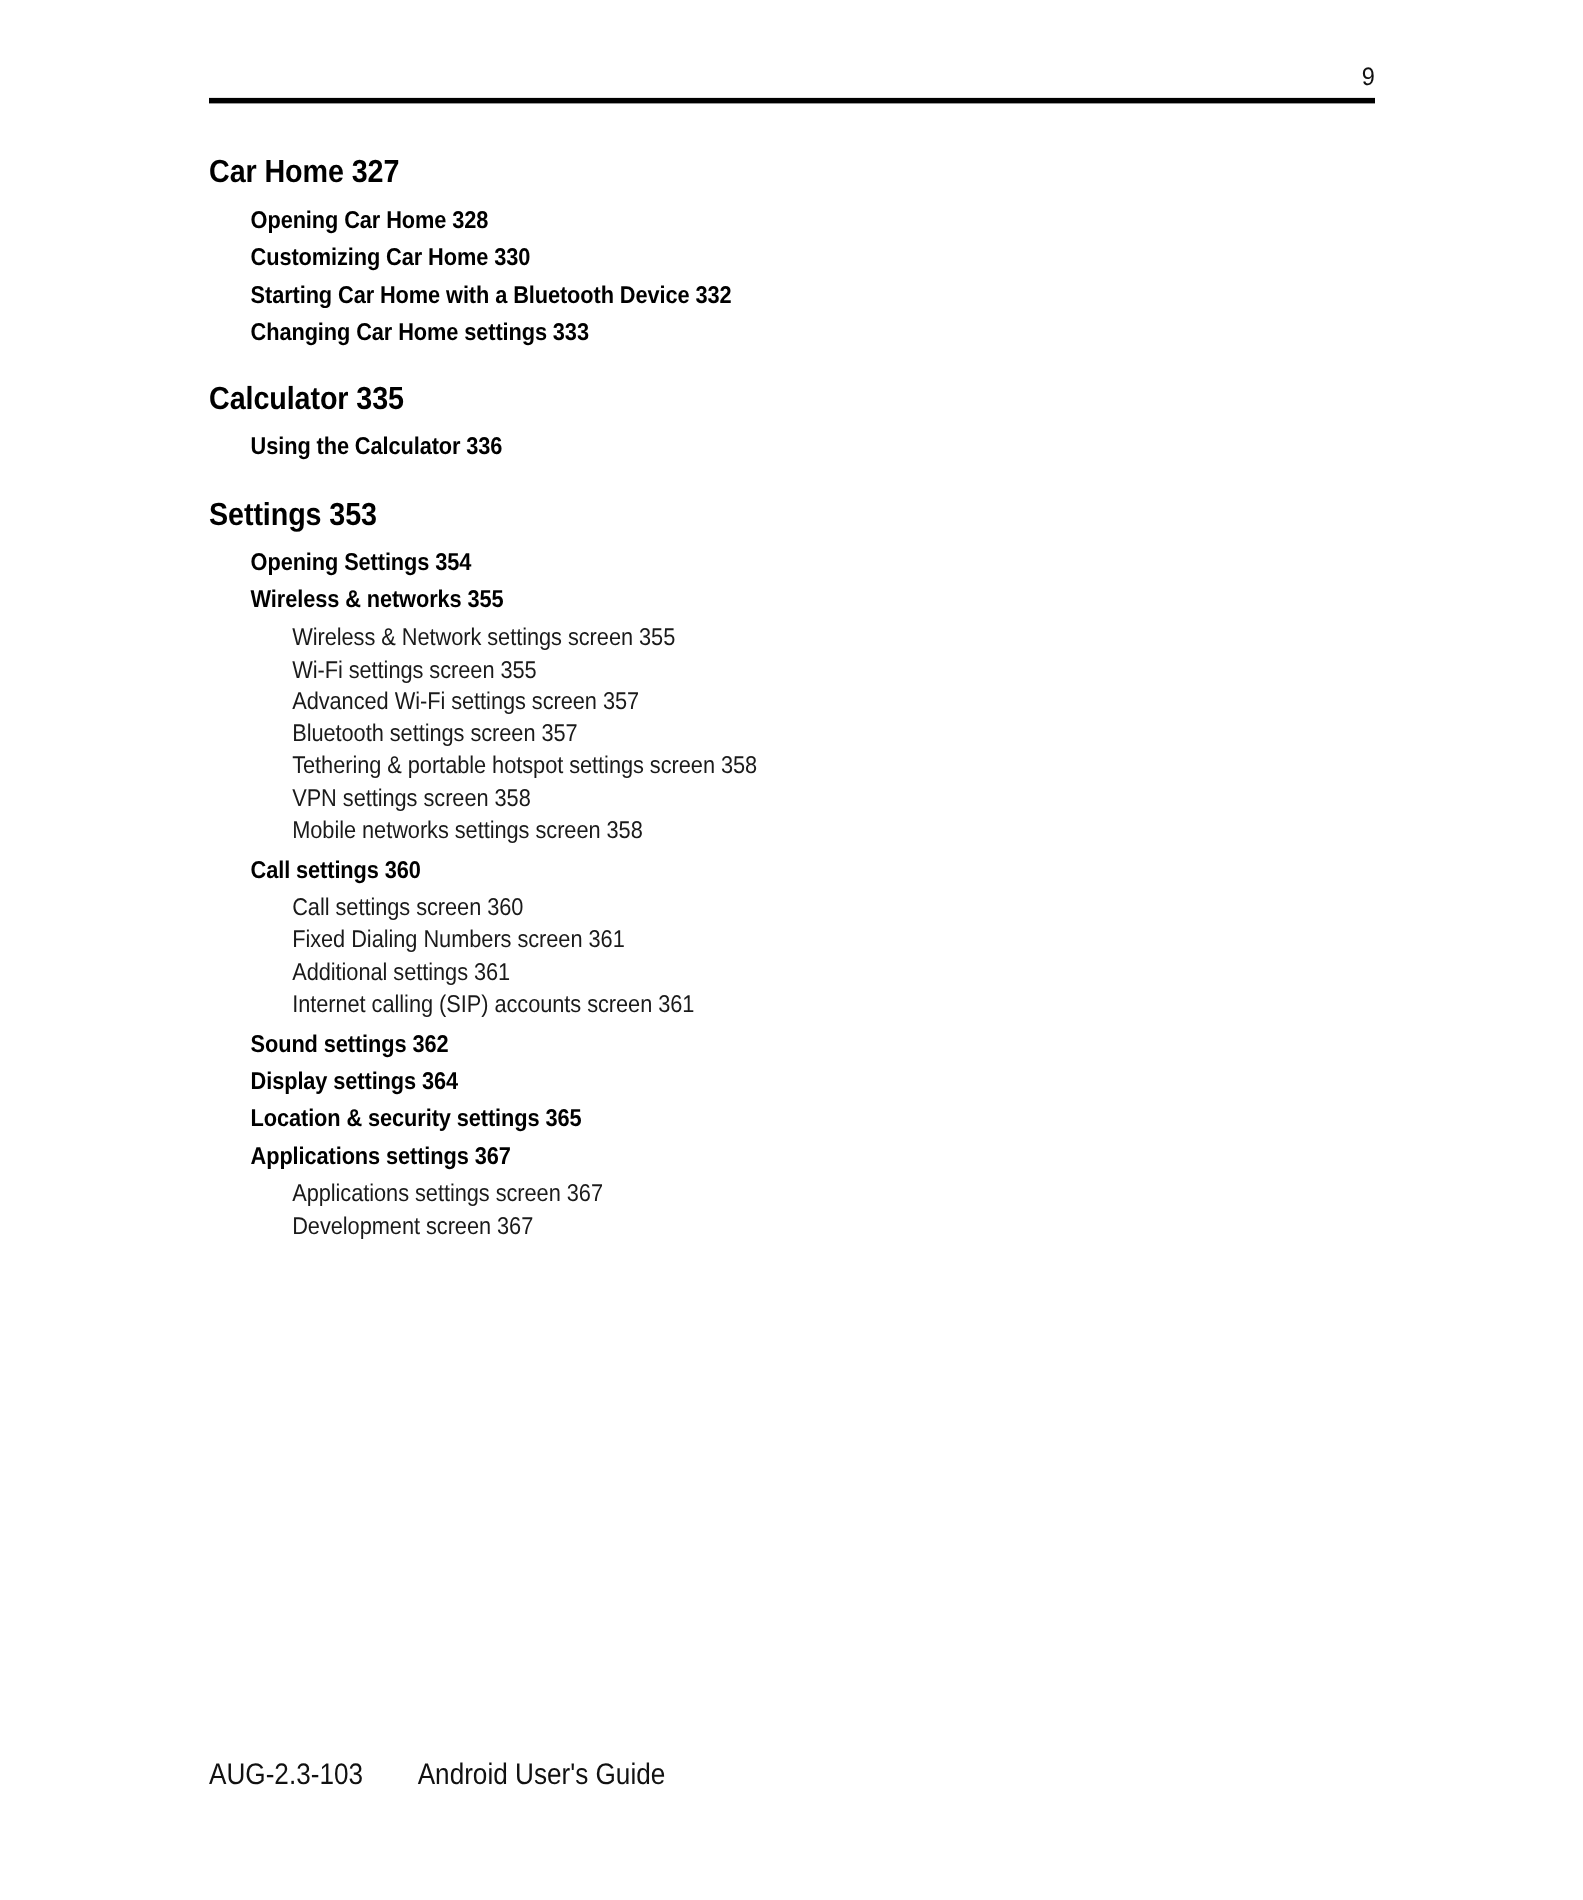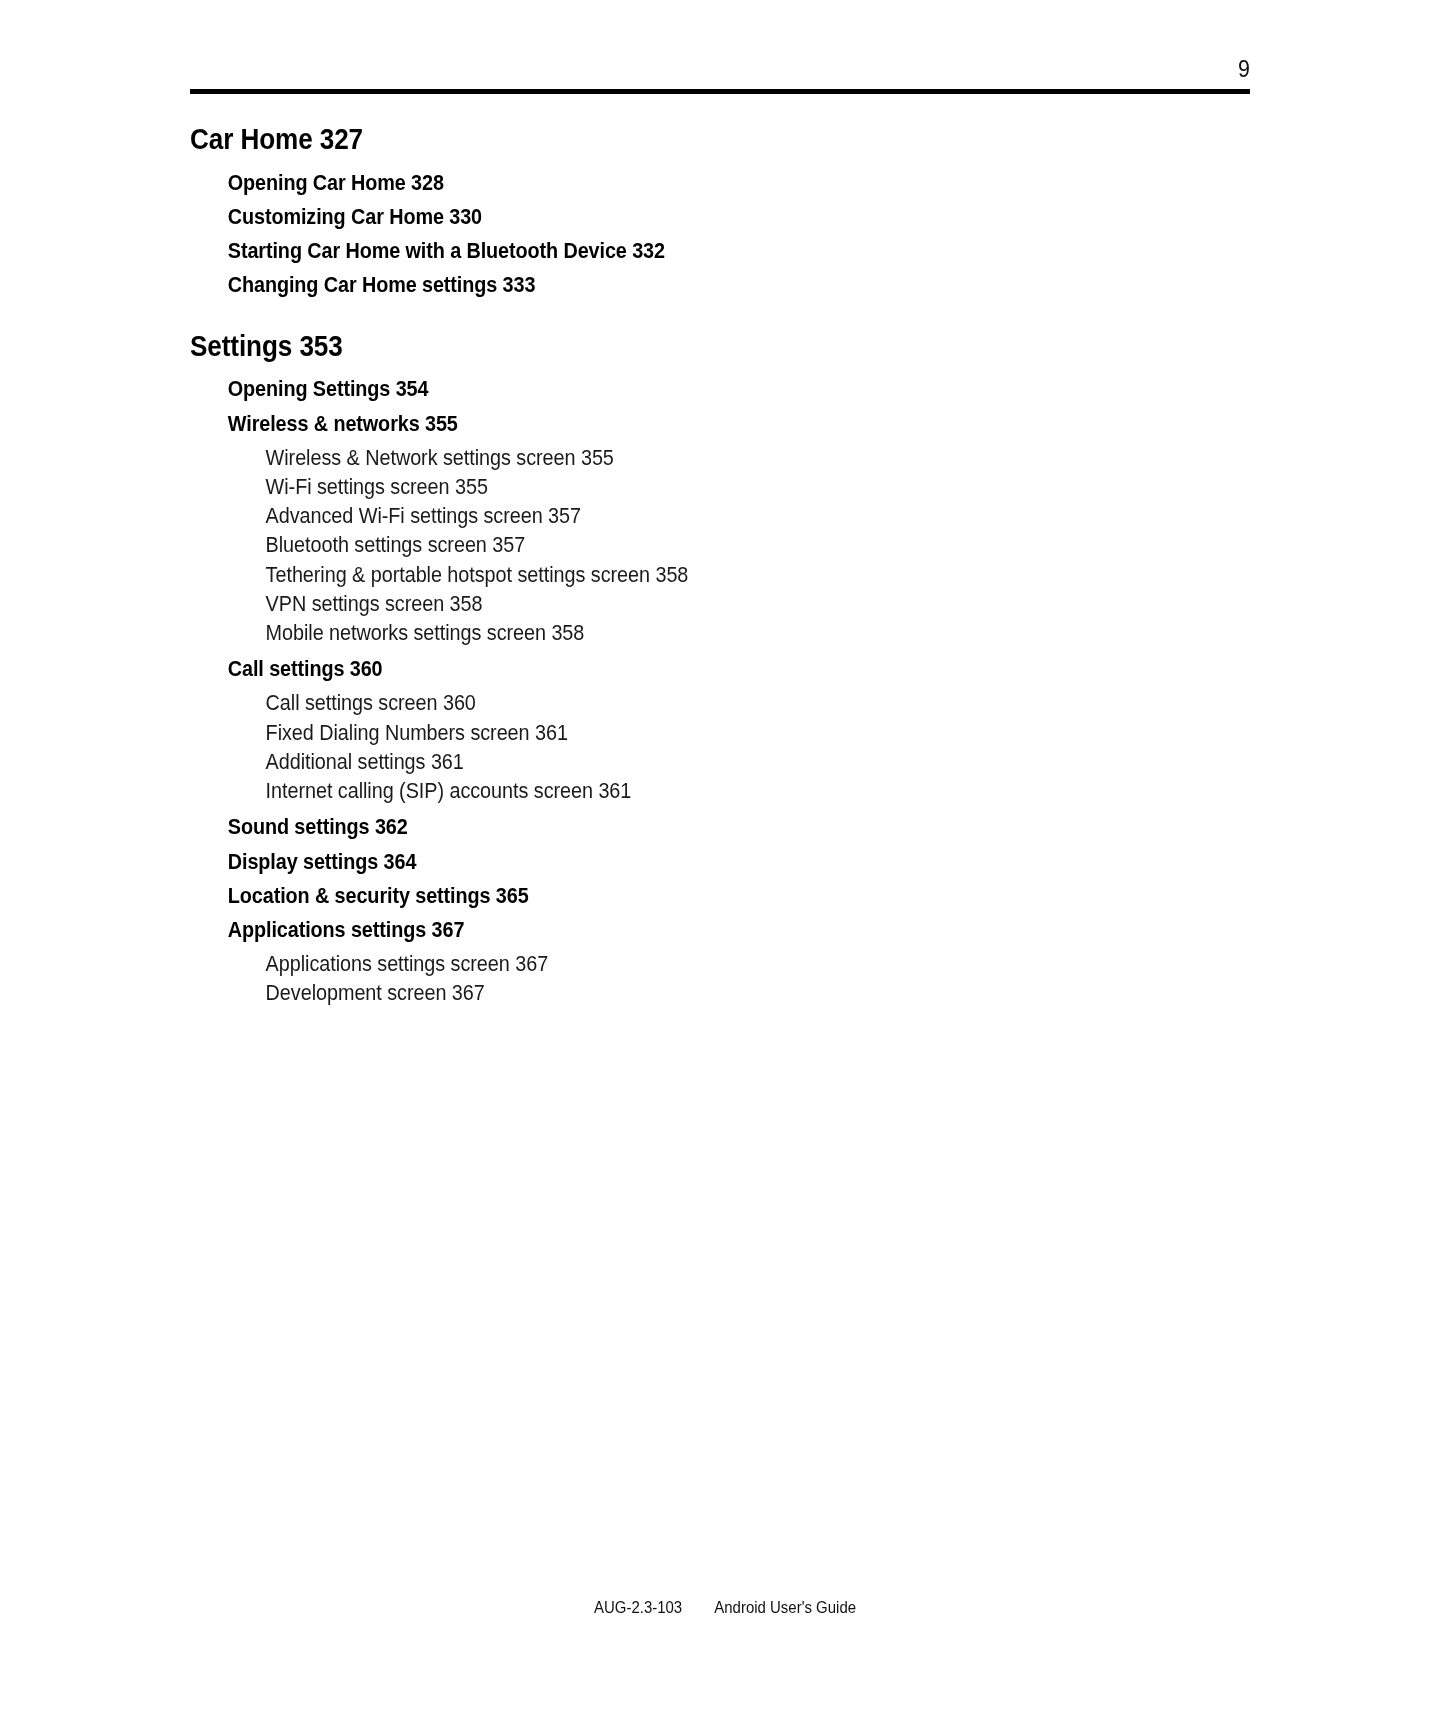--- a/index.html
+++ b/index.html
@@ -44,21 +44,21 @@
     margin-top: 8px;
     height: 5px;
     background: #000000;
     width: 100%;
   }
 
   
   .toc {
     position: absolute;
     left: 190px;
-    top: 121px;
+    top: 138px;
     width: 1070px;
   }
 
   .toc-group {
     margin-bottom: 26px;
   }
   .toc-group:last-child { margin-bottom: 0; }
 
   
   .lvl1 {
@@ -106,23 +106,23 @@
   .lvl2.after-sub { margin-top: 5px; }
   .lvl3.first-sub { margin-top: 2px; }
 
   
   .page-footer {
     position: absolute;
     left: 190px;
     top: 1598px;
     width: 1070px;
     display: flex;
-    justify-content: center;
+    justify-content: flex-start;
     align-items: baseline;
-    font-size: 17px;
+    font-size: 27px;
     font-weight: 400;
     color: #111111;
   }
   .footer-left, .footer-right {
     white-space: nowrap;
     transform: scaleX(0.88);
   }
   .footer-left  { transform-origin: left center; }
   .footer-right { transform-origin: right center; }
 </style>
@@ -136,20 +136,24 @@
     <div class="header-rule"></div>
   </div>
 
   <div class="toc" id="toc-root">
       <div class="toc-group">
         <div class="lvl1">Car Home 327</div>
         <div class="lvl2">Opening Car Home 328</div>
         <div class="lvl2">Customizing Car Home 330</div>
         <div class="lvl2">Starting Car Home with a Bluetooth Device 332</div>
         <div class="lvl2">Changing Car Home settings 333</div>
+      </div>
+      <div class="toc-group">
+        <div class="lvl1">Calculator 335</div>
+        <div class="lvl2">Using the Calculator 336</div>
       </div>
       <div class="toc-group">
         <div class="lvl1">Settings 353</div>
         <div class="lvl2">Opening Settings 354</div>
         <div class="lvl2">Wireless &amp; networks 355</div>
         <div class="lvl3 first-sub">Wireless &amp; Network settings screen 355</div>
         <div class="lvl3">Wi-Fi settings screen 355</div>
         <div class="lvl3">Advanced Wi-Fi settings screen 357</div>
         <div class="lvl3">Bluetooth settings screen 357</div>
         <div class="lvl3">Tethering &amp; portable hotspot settings screen 358</div>

